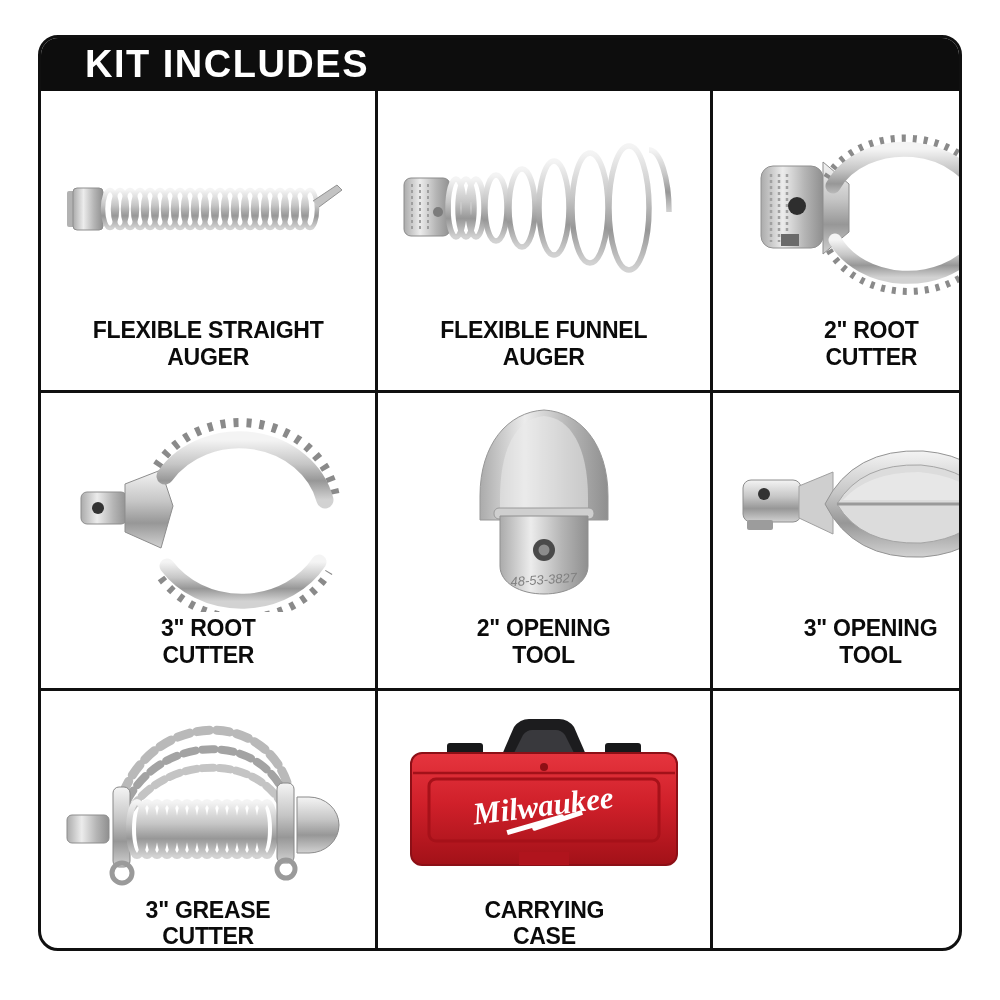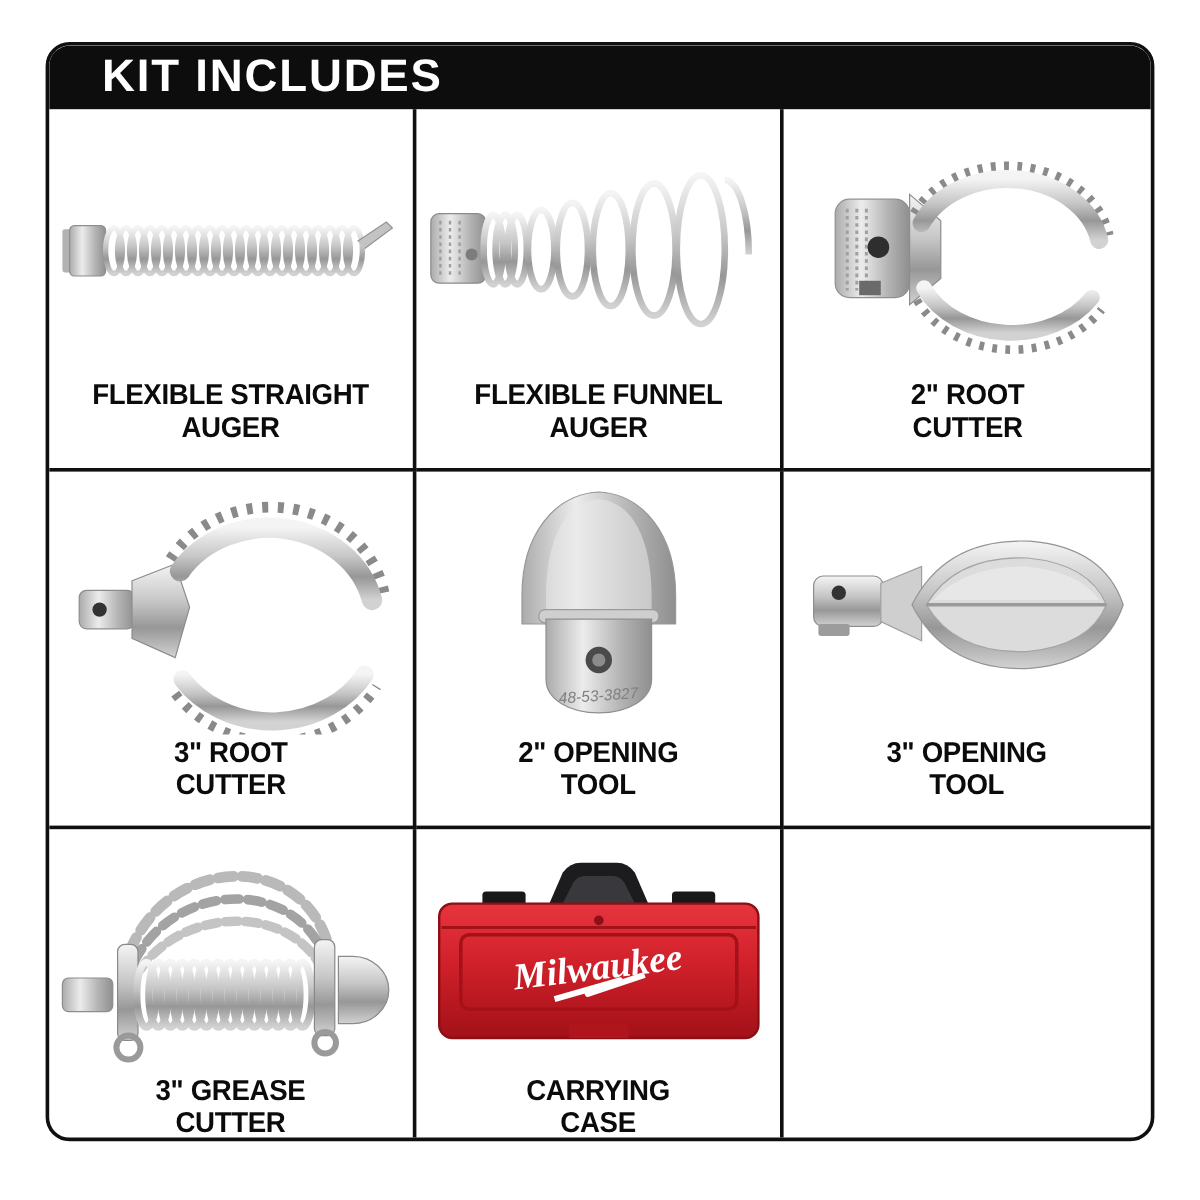--- a/index.html
+++ b/index.html
@@ -9,21 +9,21 @@
          border:3px solid #101010;border-radius:20px;overflow:hidden;
          background:#ffffff;box-sizing:border-box;}
   .header{height:53px;background:#0d0d0d;display:flex;align-items:center;
           padding-left:44px;}
   .header .title{color:#ffffff;font-size:38px;font-weight:bold;
                  letter-spacing:1.5px;margin:0;}
   .grid{display:grid;grid-template-columns:1fr 1fr 1fr;
         grid-template-rows:302px 298px 1fr;height:calc(100% - 53px);}
   .cell{border-right:3px solid #101010;border-bottom:3px solid #101010;
         box-sizing:border-box;display:flex;flex-direction:column;
-        align-items:center;padding:4px 4px 20px;}
+        align-items:center;padding:4px 20px 20px;}
   .cell:nth-child(3n){border-right:none;}
   .cell:nth-child(n+7){border-bottom:none;}
   .art{flex:1;display:flex;align-items:center;justify-content:center;width:100%;}
   .label{text-align:center;font-weight:bold;font-size:24px;line-height:1.1;
          color:#0b0b0b;letter-spacing:-0.3px;transform:scaleX(0.96);}
   .label span{display:block;}
   svg{display:block;}
 </style>
 </head>
 <body>

